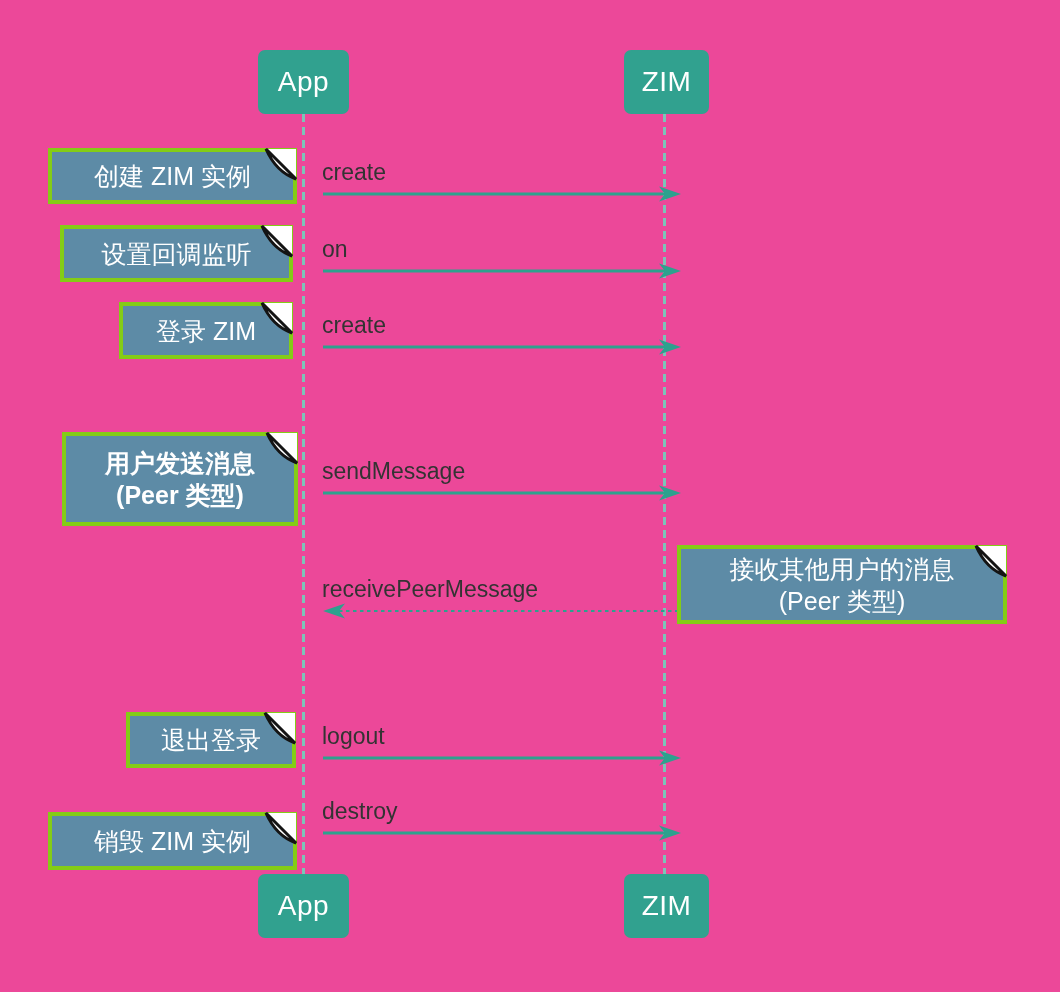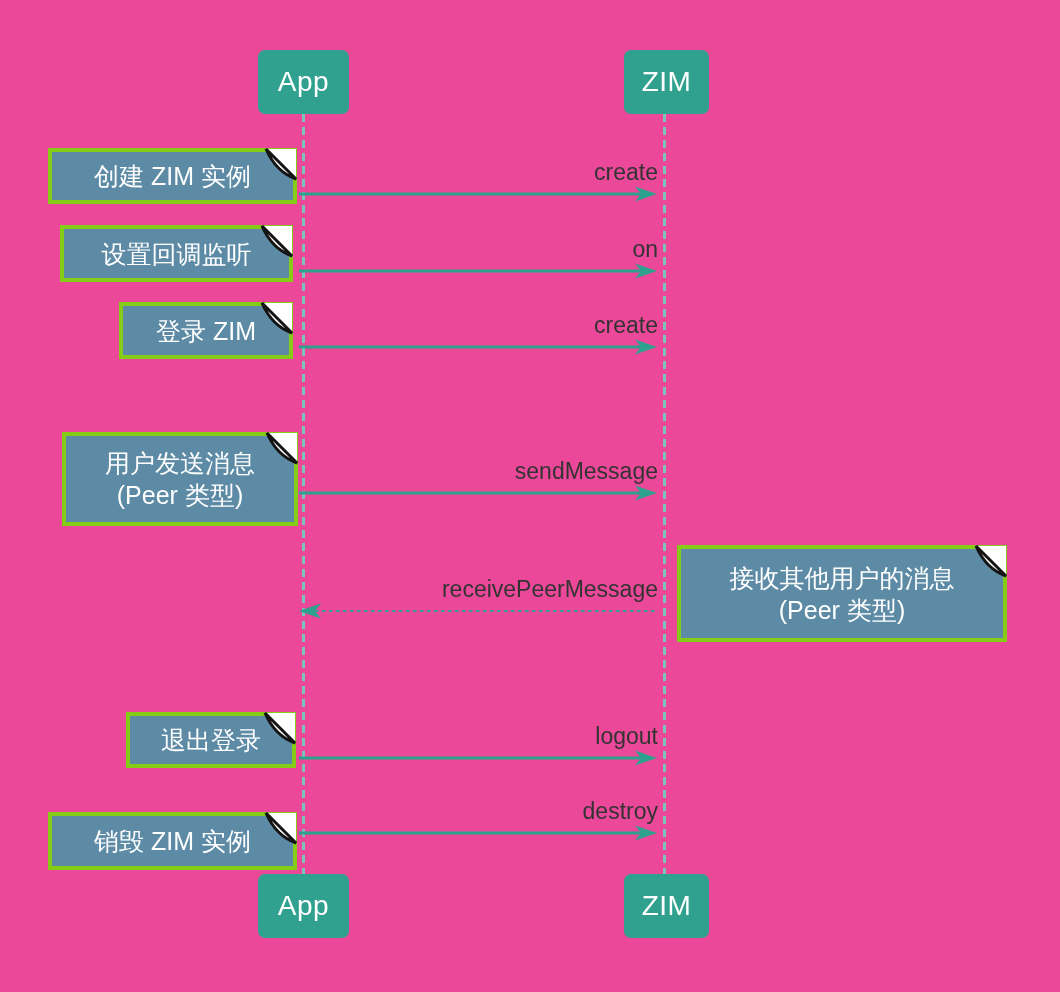--- a/index.html
+++ b/index.html
@@ -18,40 +18,40 @@
   .actor{
     position:absolute;height:64px;border-radius:7px;background:#31a18f;color:#ffffff;
     display:flex;align-items:center;justify-content:center;
     font-size:28px;letter-spacing:.5px;
   }
   .actor-app{left:258px;width:91px;}
   .actor-zim{left:624px;width:85px;}
   .actor-top{top:50px;}
   .actor-bottom{top:874px;}
   
-  .msg{position:absolute;left:298px;width:360px;text-align:right;}
+  .msg{position:absolute;left:322px;width:360px;text-align:left;}
   .msg-label{font-size:23px;line-height:26px;color:#333333;margin:0 0 0 0;}
   .msg svg{display:block;overflow:visible;}
   .arrow line{stroke:#2da18e;stroke-width:3;}
   .arrow line.dash{stroke-width:2.2;stroke-dasharray:3.5 3.5;}
   .arrow path{fill:#2da18e;stroke:none;}
   .m1{top:159px;} .m2{top:236px;} .m3{top:312px;} .m4{top:458px;}
   .m5{top:576px;} .m6{top:723px;} .m7{top:798px;}
   
   .note{
     position:absolute;box-sizing:border-box;background:#5d8ba6;border:4px solid #84cc16;
     color:#ffffff;display:flex;flex-direction:column;align-items:center;justify-content:center;
     font-size:25px;line-height:32px;text-align:center;
   }
   .note-fold{position:absolute;top:-3px;right:-3px;overflow:visible;}
   .n1{left:48px; top:148px;width:249px;height:56px;}
   .n2{left:60px; top:225px;width:233px;height:57px;}
   .n3{left:119px;top:302px;width:174px;height:57px;}
-  .n4{left:62px; top:432px;width:236px;height:94px;}
-  .n5{left:677px;top:545px;width:330px;height:97px;text-align:right;}
+  .n4{left:62px; top:432px;width:236px;height:94px;font-weight:bold;}
+  .n5{left:677px;top:545px;width:330px;height:79px;text-align:right;}
   .n6{left:126px;top:712px;width:170px;height:56px;}
   .n7{left:48px; top:812px;width:249px;height:58px;}
 </style>
 </head>
 <body>
 
 <div class="canvas">
 
   <div class="lifeline lifeline-app"></div>
   <div class="lifeline lifeline-zim"></div>

